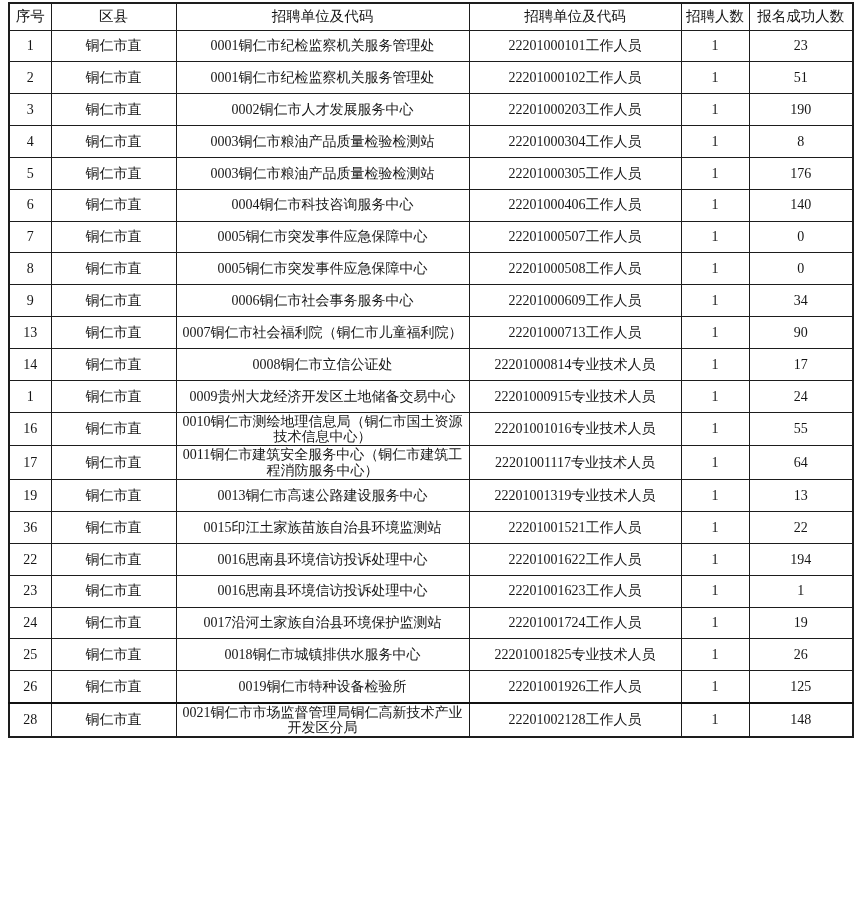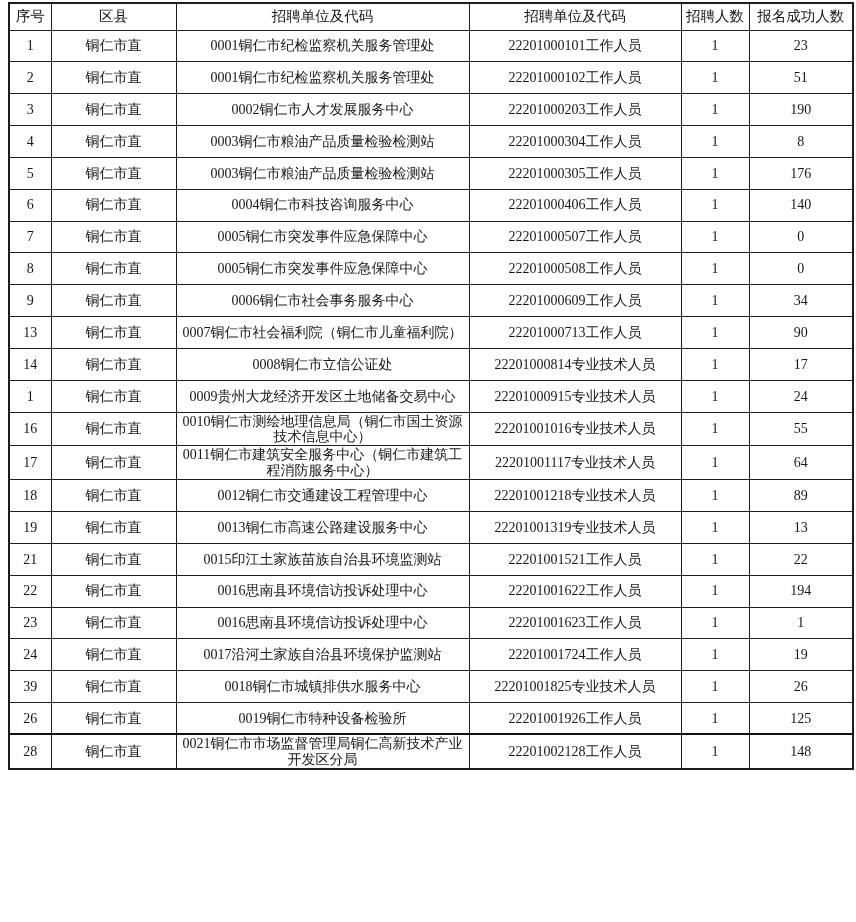--- a/index.html
+++ b/index.html
@@ -183,37 +183,29 @@
   </tr>
       <tr>
     <td class="cell-serial">17</td>
     <td class="cell-district">铜仁市直</td>
     <td class="cell-unit">0011铜仁市建筑安全服务中心（铜仁市建筑工程消防服务中心）</td>
     <td class="cell-position">22201001117专业技术人员</td>
     <td class="cell-recruits">1</td>
     <td class="cell-applicants">64</td>
   </tr>
       <tr>
-    <td class="cell-serial">18</td>
-    <td class="cell-district">铜仁市直</td>
-    <td class="cell-unit">0012铜仁市交通建设工程管理中心</td>
-    <td class="cell-position">22201001218专业技术人员</td>
-    <td class="cell-recruits">1</td>
-    <td class="cell-applicants">89</td>
-  </tr>
-      <tr>
     <td class="cell-serial">19</td>
     <td class="cell-district">铜仁市直</td>
     <td class="cell-unit">0013铜仁市高速公路建设服务中心</td>
     <td class="cell-position">22201001319专业技术人员</td>
     <td class="cell-recruits">1</td>
     <td class="cell-applicants">13</td>
   </tr>
       <tr>
-    <td class="cell-serial">21</td>
+    <td class="cell-serial">36</td>
     <td class="cell-district">铜仁市直</td>
     <td class="cell-unit">0015印江土家族苗族自治县环境监测站</td>
     <td class="cell-position">22201001521工作人员</td>
     <td class="cell-recruits">1</td>
     <td class="cell-applicants">22</td>
   </tr>
       <tr>
     <td class="cell-serial">22</td>
     <td class="cell-district">铜仁市直</td>
     <td class="cell-unit">0016思南县环境信访投诉处理中心</td>
@@ -231,21 +223,21 @@
   </tr>
       <tr>
     <td class="cell-serial">24</td>
     <td class="cell-district">铜仁市直</td>
     <td class="cell-unit">0017沿河土家族自治县环境保护监测站</td>
     <td class="cell-position">22201001724工作人员</td>
     <td class="cell-recruits">1</td>
     <td class="cell-applicants">19</td>
   </tr>
       <tr>
-    <td class="cell-serial">39</td>
+    <td class="cell-serial">25</td>
     <td class="cell-district">铜仁市直</td>
     <td class="cell-unit">0018铜仁市城镇排供水服务中心</td>
     <td class="cell-position">22201001825专业技术人员</td>
     <td class="cell-recruits">1</td>
     <td class="cell-applicants">26</td>
   </tr>
       <tr>
     <td class="cell-serial">26</td>
     <td class="cell-district">铜仁市直</td>
     <td class="cell-unit">0019铜仁市特种设备检验所</td>

